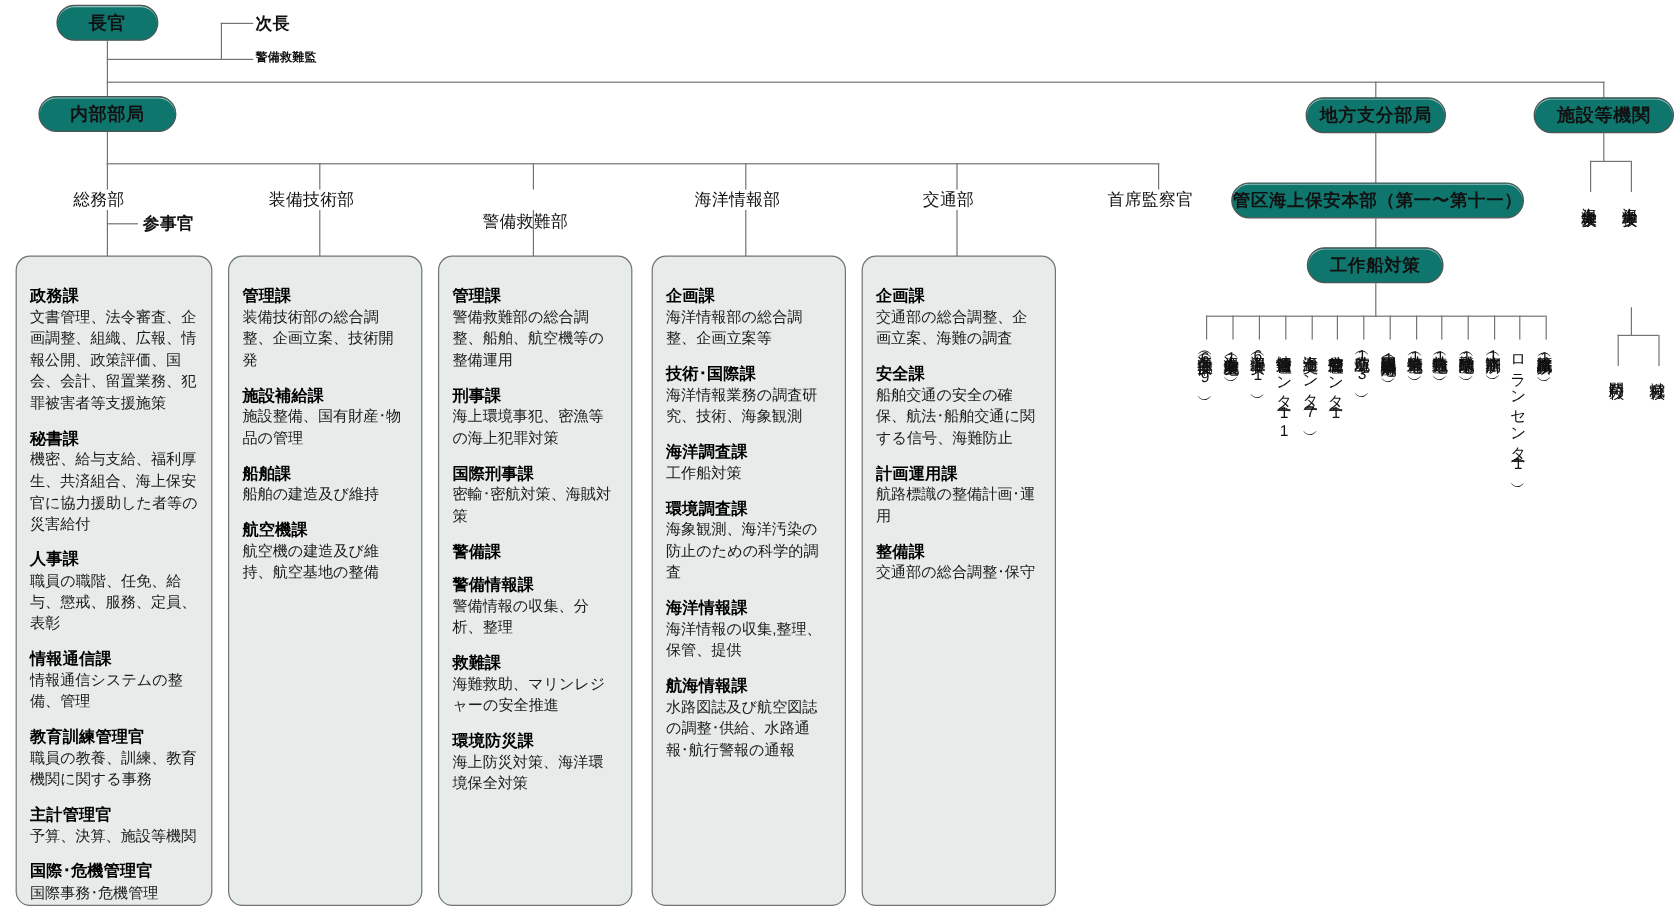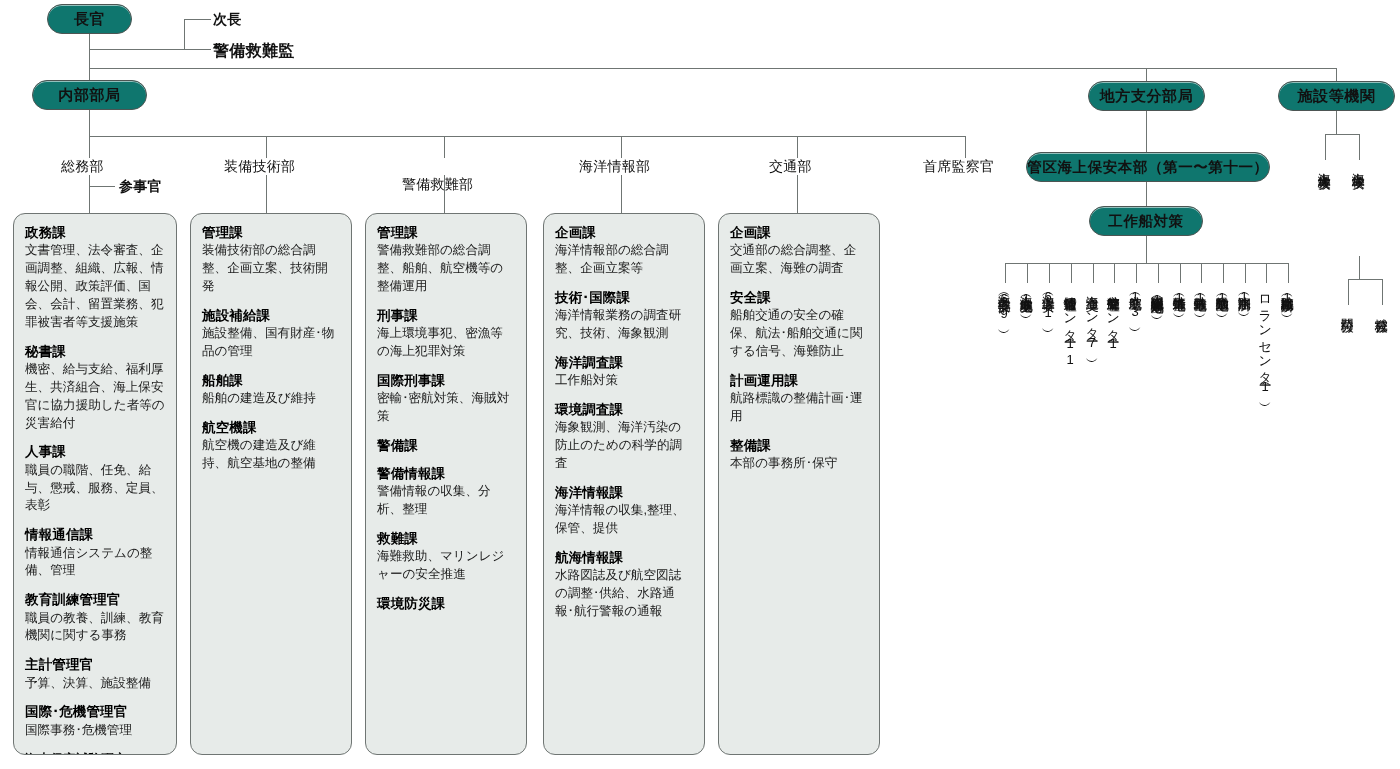--- a/index.html
+++ b/index.html
@@ -47,21 +47,21 @@
   }
   .plain.b{font-weight:bold;}
 
   
   .panel{
     position:absolute;
     box-sizing:border-box;
     background:#e7ebe9;
     border:1.5px solid #6f7573;
     border-radius:12px;
-    padding:10px 11px 10px 11px;
+    padding:24px 11px 10px 11px;
     overflow:hidden;
   }
   .sec{margin-bottom:11px;}
   .sec:last-child{margin-bottom:0;}
   .sec-h{
     font-weight:bold;
     font-size:13.5px;
     line-height:1.28;
     color:#000;
     letter-spacing:.01em;
@@ -97,21 +97,21 @@
     <span>長官</span>
   </div>
 
   <div class="ln lnv" style="left:89px;top:34px;height:56px;"></div>
 
   <div class="ln lnv" style="left:184px;top:19px;height:31px;"></div>
   <div class="ln lnh" style="left:184px;top:19px;width:27px;"></div>
   <div class="plain b" style="left:213px;top:11px;font-size:14px;">次長</div>
 
   <div class="ln lnh" style="left:89px;top:49px;width:122px;"></div>
-  <div class="plain b" style="left:213px;top:41px;font-size:16px;">警備救難監</div>
+  <div class="plain b" style="left:213px;top:41px;font-size:10px;">警備救難監</div>
 
   <div class="ln lnh" style="left:89px;top:68px;width:1248px;"></div>
   <div class="ln lnv" style="left:1146px;top:68px;height:14px;"></div>
   <div class="ln lnv" style="left:1336px;top:68px;height:14px;"></div>
 
   <div class="pill" style="left:32px;top:80px;width:115px;height:30px;font-size:15px;">
     <span>内部部局</span>
   </div>
 
   <div class="pill" style="left:1088px;top:81px;width:117px;height:30px;font-size:15px;">
@@ -164,21 +164,21 @@
     <div class="sec">
       <div class="sec-h">情報通信課</div>
       <div class="sec-b">情報通信システムの整備、管理</div>
     </div>
     <div class="sec">
       <div class="sec-h">教育訓練管理官</div>
       <div class="sec-b">職員の教養、訓練、教育機関に関する事務</div>
     </div>
     <div class="sec">
       <div class="sec-h">主計管理官</div>
-      <div class="sec-b">予算、決算、施設整備</div>
+      <div class="sec-b">予算、決算、施設等機関</div>
     </div>
     <div class="sec">
       <div class="sec-h">国際･危機管理官</div>
       <div class="sec-b">国際事務･危機管理</div>
     </div>
     <div class="sec">
       <div class="sec-h" style="font-size:12.6px;">海上保安試験研究センター</div>
 
     </div>
   </div>
@@ -221,20 +221,21 @@
     <div class="sec">
       <div class="sec-h">警備情報課</div>
       <div class="sec-b">警備情報の収集、分析、整理</div>
     </div>
     <div class="sec">
       <div class="sec-h">救難課</div>
       <div class="sec-b">海難救助、マリンレジャーの安全推進</div>
     </div>
     <div class="sec">
       <div class="sec-h">環境防災課</div>
+      <div class="sec-b">海上防災対策、海洋環境保全対策</div>
     </div>
   </div>
 
   <div class="panel" style="left:543px;top:213px;width:162px;height:542px;">
     <div class="sec">
       <div class="sec-h">企画課</div>
       <div class="sec-b">海洋情報部の総合調整、企画立案等</div>
     </div>
     <div class="sec">
       <div class="sec-h">技術･国際課</div>
@@ -266,21 +267,21 @@
     <div class="sec">
       <div class="sec-h">安全課</div>
       <div class="sec-b">船舶交通の安全の確保、航法･船舶交通に関する信号、海難防止</div>
     </div>
     <div class="sec">
       <div class="sec-h">計画運用課</div>
       <div class="sec-b">航路標識の整備計画･運用</div>
     </div>
     <div class="sec">
       <div class="sec-h">整備課</div>
-      <div class="sec-b">本部の事務所･保守</div>
+      <div class="sec-b">交通部の総合調整･保守</div>
     </div>
   </div>
 
   <div class="ln lnv" style="left:1146px;top:111px;height:42px;"></div>
 
   <div class="pill" style="left:1026px;top:152px;width:244px;height:30px;font-size:14.5px;">
     <span>管区海上保安本部（第一〜第十一）</span>
   </div>
 
   <div class="ln lnv" style="left:1146px;top:182px;height:25px;"></div>

